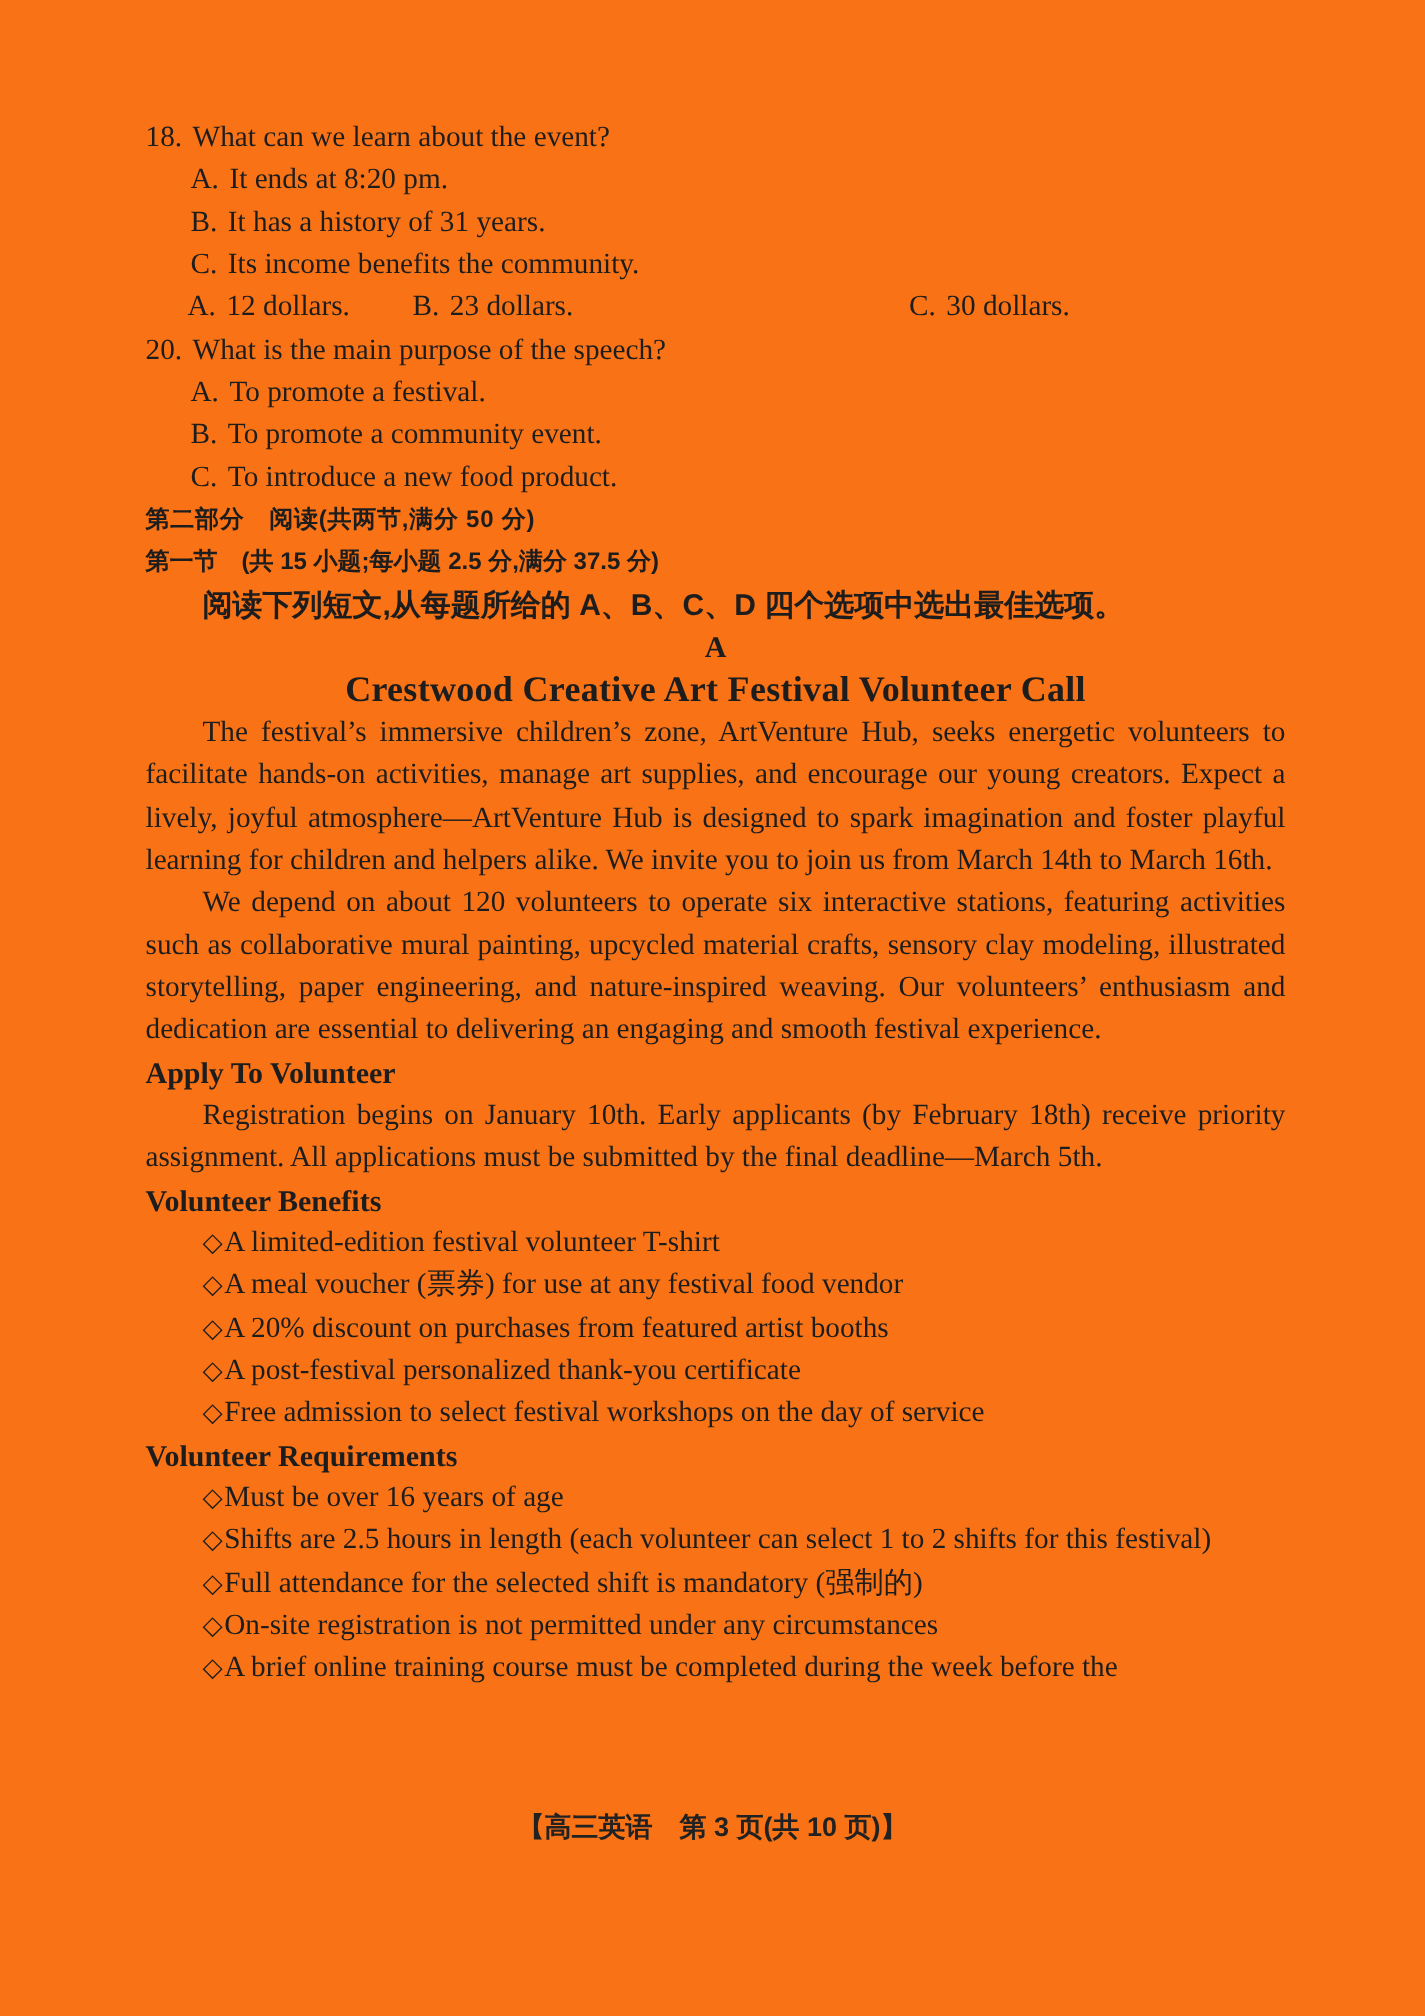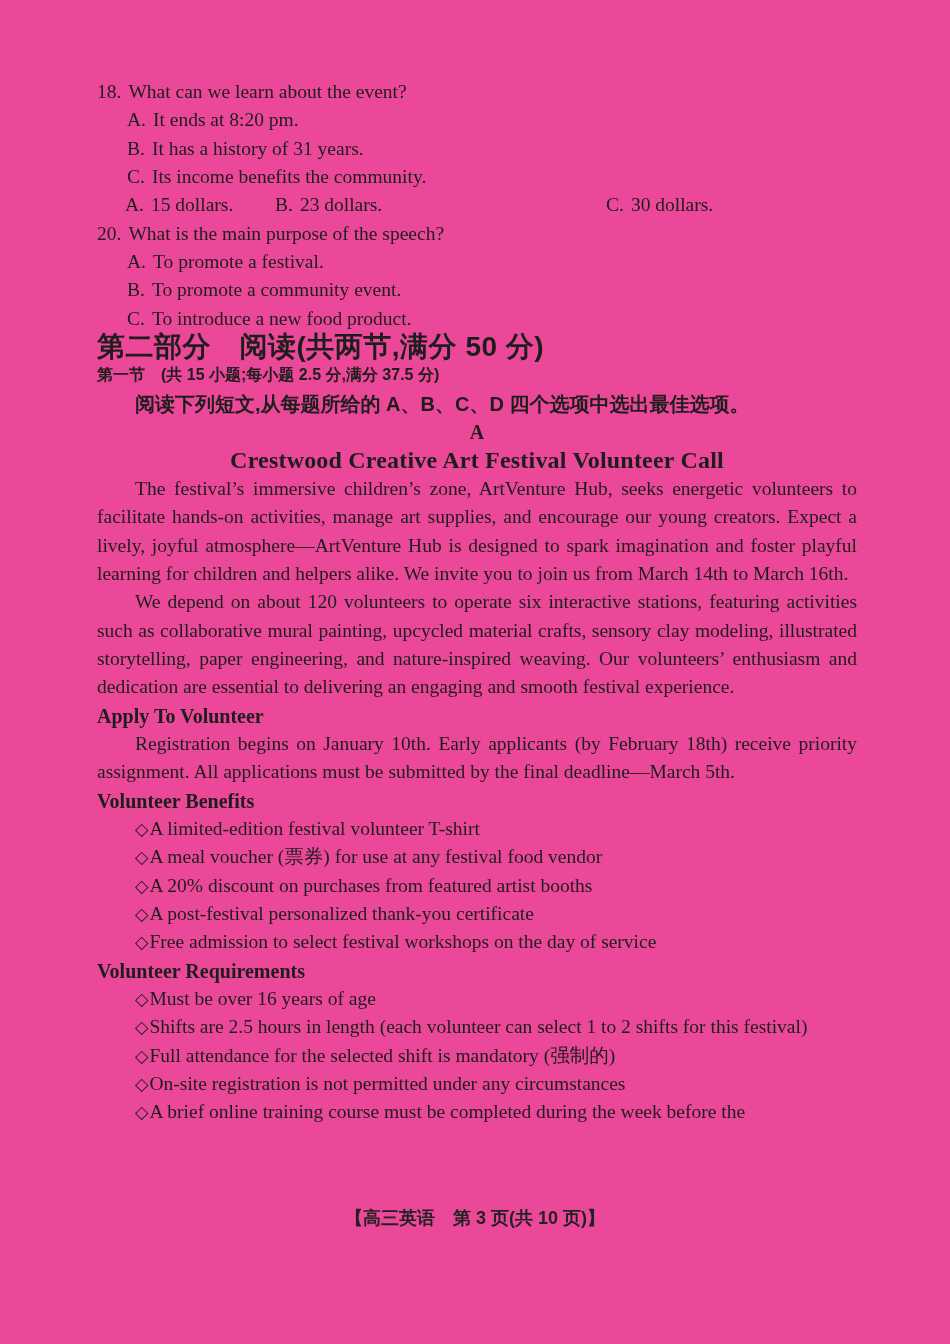--- a/index.html
+++ b/index.html
@@ -4,21 +4,21 @@
 <style>
   html,body{margin:0;padding:0;}
   body{
     width:950px;height:1344px;
     background:#f4f4f2;
     font-family:"Liberation Serif","DejaVu Serif",serif;
   }
   .page{
     position:relative;
     width:950px;height:1344px;
-    background:#ec4899;
+    background:#f97316;
     color:#1d1d1d;
     font-size:19.5px;
     overflow:hidden;
   }
   .content{
     position:absolute;
     left:97px;top:78px;width:760px;
     line-height:28.35px;
   }
   .line{white-space:nowrap;}
@@ -26,21 +26,21 @@
   .opt{padding-left:30px;}
   .olabel{margin-right:7px;}
   .optrow{padding-left:28px;display:flex;}
   .ocol{display:inline-block;}
   .ocol.c1{width:150px;}
   .ocol.c2{width:331px;}
   .cn{
     font-family:"Liberation Sans","DejaVu Sans",sans-serif;
     font-weight:700;
   }
-  .cn-h1{font-size:28px;letter-spacing:0.5px;}
+  .cn-h1{font-size:16px;letter-spacing:0.5px;}
   .cn-h2{font-size:16px;}
   .cn-instructions{font-size:20px;padding-left:38px;}
   .center{text-align:center;}
   .passage-label{font-weight:700;font-size:20px;}
   .passage-title{font-weight:700;font-size:24px;letter-spacing:0.2px;}
   .para{
     margin:0;
     text-align:justify;
     text-indent:38px;
   }
@@ -77,21 +77,21 @@
       <div class="line opt">
         <span class="olabel">B.</span><span>It has a history of 31 years.</span>
       </div>
       <div class="line opt">
         <span class="olabel">C.</span><span>Its income benefits the community.</span>
       </div>
     </section>
 
     <section>
       <div class="line optrow">
-        <span class="ocol c1"><span class="olabel">A.</span><span>15 dollars.</span></span>
+        <span class="ocol c1"><span class="olabel">A.</span><span>12 dollars.</span></span>
         <span class="ocol c2"><span class="olabel">B.</span><span>23 dollars.</span></span>
         <span class="ocol c3"><span class="olabel">C.</span><span>30 dollars.</span></span>
       </div>
     </section>
 
     <section>
       <div class="line">
         <span class="qnum">20.</span><span>What is the main purpose of the speech?</span>
       </div>
       <div class="line opt">

